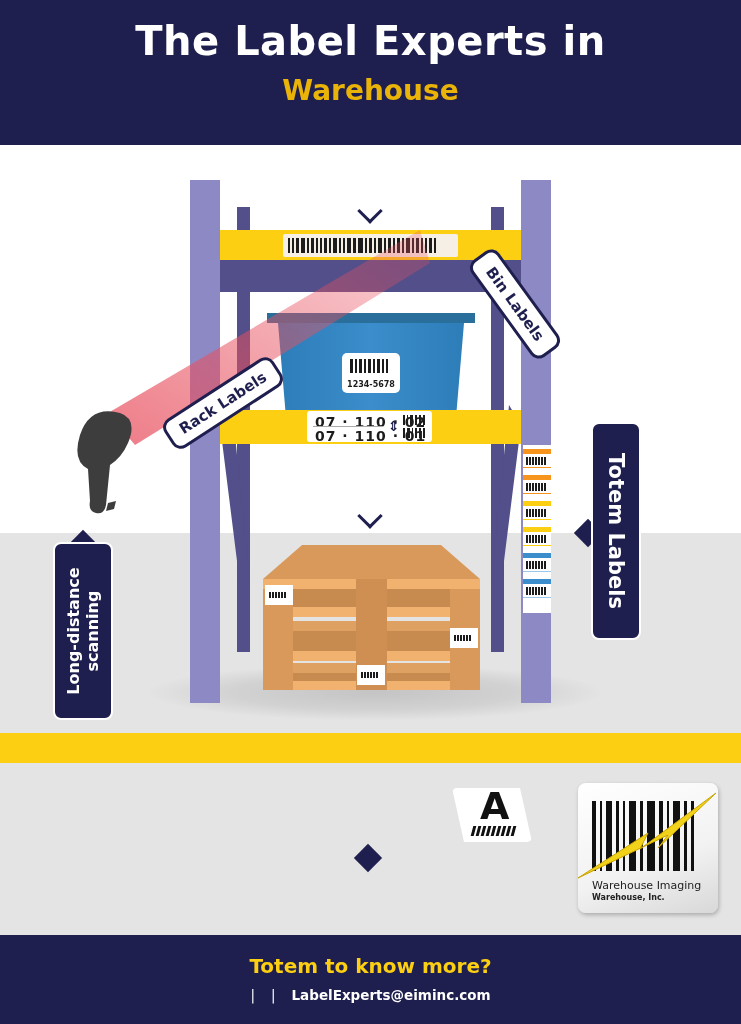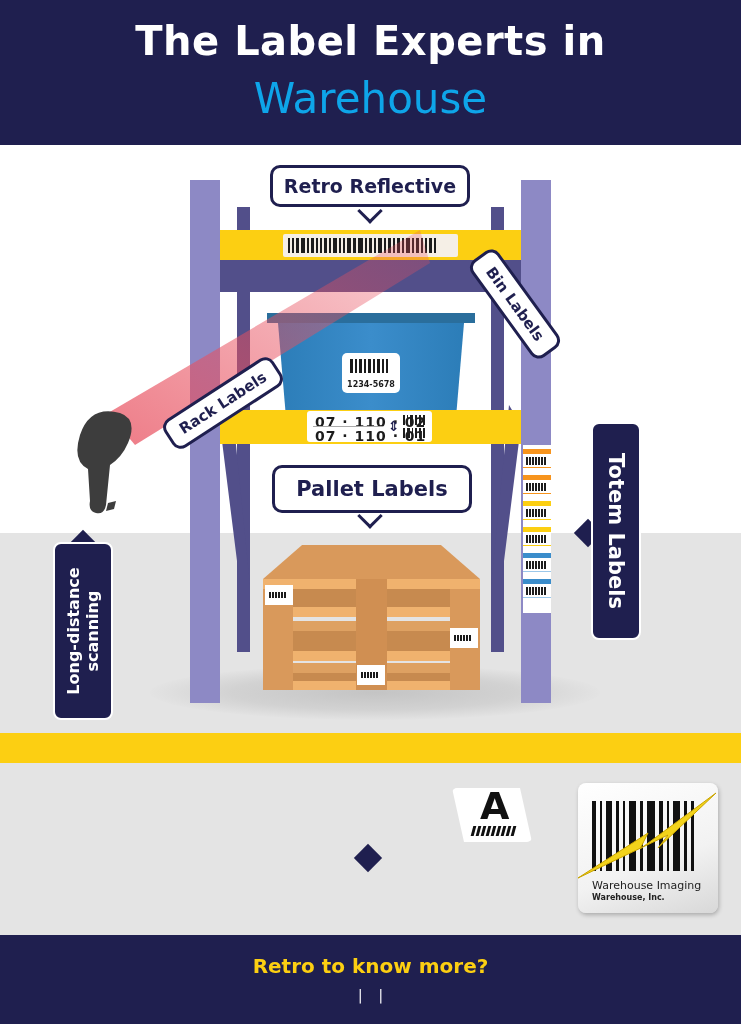--- a/index.html
+++ b/index.html
@@ -1,21 +1,21 @@
 <!DOCTYPE html>
 <html><head>
 <meta charset="utf-8">
 <style>
   * { box-sizing: border-box; margin: 0; padding: 0; }
   html, body { width: 741px; height: 1024px; overflow: hidden; background: #ffffff; }
   body { position: relative; font-family: "DejaVu Sans", sans-serif; }
 
   .header { position: absolute; left: 0; top: 0; width: 741px; height: 145px; background: #1f1f4f; text-align: center; }
   .header .l1 { position: absolute; left: 0; right: 0; top: 18px; color: #ffffff; font-weight: bold; font-size: 40px; letter-spacing: 0.5px; }
-  .header .l2 { position: absolute; left: 0; right: 0; top: 74px; color: #0ea5e9; font-weight: normal; font-size: 42px; }
+  .header .l2 { position: absolute; left: 0; right: 0; top: 74px; color: #eab308; font-weight: bold; font-size: 28px; }
 
   .scene { position: absolute; left: 0; top: 145px; width: 741px; height: 790px; background: #ffffff; overflow: hidden; }
   .floor-bg { position: absolute; left: 0; top: 388px; width: 741px; height: 402px; background: #e4e4e4; }
   .shadow { position: absolute; left: 150px; top: 520px; width: 450px; height: 55px; border-radius: 50%; background: radial-gradient(ellipse at center, #c4c4c4 0%, #d2d2d2 45%, rgba(228,228,228,0) 72%); }
   .yellow-stripe { position: absolute; left: 0; top: 588px; width: 741px; height: 30px; background: #fccf12; }
 
   .post { position: absolute; background: #8d89c5; }
   .post-inner { position: absolute; background: #524f8a; }
 
   .beam { position: absolute; background: #fccf12; }
@@ -316,36 +316,30 @@
         </div>
     </div>
   </div>
 
   <svg class="scanner" viewBox="0 0 65 112">
     <path d="M10 30 Q20 0 50 8 Q68 14 58 38 Q52 52 40 60 L36 100 Q34 110 26 108 Q18 106 20 96 L18 64 Q2 56 10 30 Z" fill="#3d3d3d"></path>
     <path d="M38 98 L46 96 L44 104 L36 106 Z" fill="#3d3d3d"></path>
   </svg>
 
   <div class="callout-tail" style="left:361px;top:57px;"></div>
-  <div class="callout" style="left:270px;top:20px;width:200px;height:42px;line-height:36px;font-size:19px;">
-    <span>Retro Reflective</span>
-  </div>
 
   <div class="callout" style="left:455px;top:142px;width:120px;height:34px;line-height:28px;font-size:15px;transform:rotate(54deg);transform-origin:center;">
     <span>Bin Labels</span>
   </div>
 
   <div class="callout" style="left:158px;top:241px;width:130px;height:34px;line-height:28px;font-size:15px;transform:rotate(-33deg);transform-origin:center;">
     <span>Rack Labels</span>
   </div>
 
   <div class="callout-tail" style="left:361px;top:362px;"></div>
-  <div class="callout" style="left:272px;top:320px;width:200px;height:48px;line-height:42px;font-size:21px;">
-    <span>Pallet Labels</span>
-  </div>
 
   <div class="tail-dark" style="left:578px;top:378px;"></div>
   <div class="callout-dark" style="left:591px;top:277px;width:50px;height:218px;">
     <div style="position:absolute;left:50%;top:50%;transform:translate(-50%,-50%) rotate(90deg);font-size:21px;white-space:nowrap;">Totem Labels</div>
   </div>
 
   <div class="tail-dark" style="left:73px;top:389px;"></div>
   <div class="callout-dark" style="left:53px;top:397px;width:60px;height:178px;">
     <div style="position:absolute;left:50%;top:50%;transform:translate(-50%,-50%) rotate(-90deg);font-size:16px;line-height:19px;white-space:nowrap;text-align:center;">
       <div>Long-distance</div>
@@ -390,18 +384,19 @@
     </div>
     <svg class="bolt" viewBox="0 0 140 130">
       <polygon points="0,95 70,50 62,66 138,10 80,65 90,52" fill="#f3d31a" stroke="#c9a400" stroke-width="1"></polygon>
     </svg>
     <div class="t1">Warehouse Imaging</div>
     <div class="t2">Warehouse, Inc.</div>
   </div>
 </div>
 
 <div class="footer">
-  <div class="q">Retro to know more?</div>
+  <div class="q">Totem to know more?</div>
   <div class="contacts">
     <span class="sep">|</span>
     <span class="sep">|</span>
+    <span>LabelExperts@eiminc.com</span>
   </div>
 </div>
 
 </body></html>

